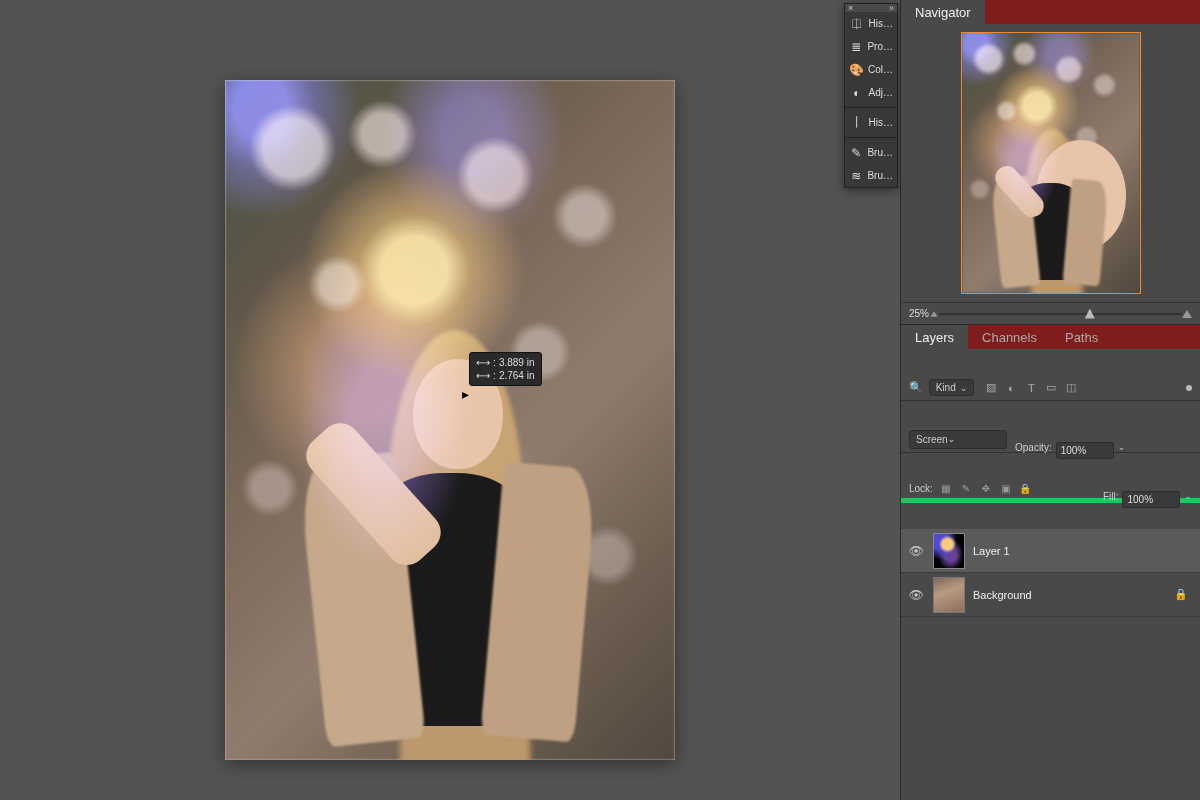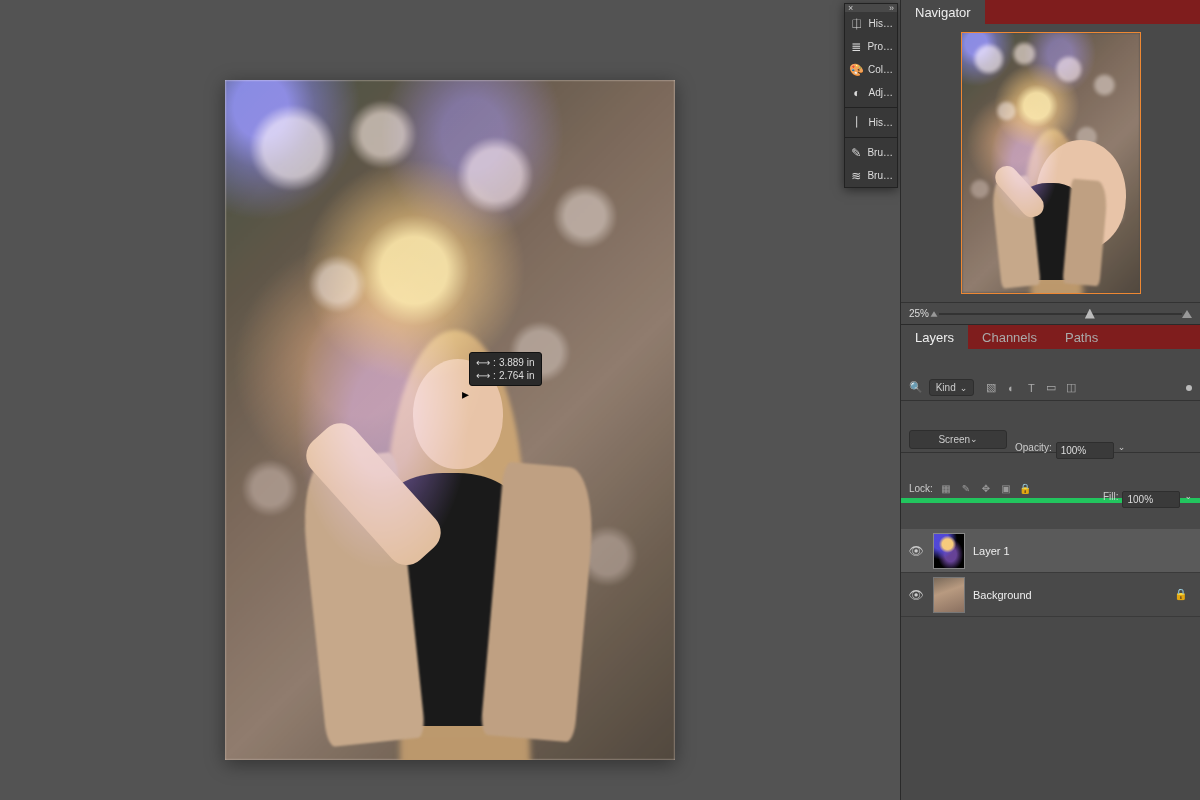--- a/index.html
+++ b/index.html
@@ -64,21 +64,21 @@
 .slider .knob{position:absolute;top:2px;left:60%;width:10px;height:10px;background:#bbb;clip-path:polygon(50% 0,100% 100%,0 100%);}
 .tri{width:0;height:0;border-left:5px solid transparent;border-right:5px solid transparent;border-bottom:8px solid #999;}
 
 
 .layers-panel{flex:1;display:flex;flex-direction:column;gap:26px;}
 .layers-opts{display:flex;align-items:center;gap:6px;padding:4px 8px;height:26px;border-bottom:1px solid #333;font-size:10px;}
 .kind-sel{display:flex;align-items:center;gap:4px;background:#3a3a3a;border:1px solid #2e2e2e;border-radius:3px;padding:2px 6px;cursor:pointer;}
 .kind-icons{display:flex;gap:6px;margin-left:4px;}
 .kind-icons span{width:14px;height:14px;display:flex;align-items:center;justify-content:center;color:#aaa;font-size:11px;cursor:pointer;}
 .blendrow{display:flex;align-items:center;gap:8px;padding:4px 8px;height:26px;border-bottom:1px solid #333;font-size:10px;}
-.blend-sel{flex:0 0 98px;background:#3a3a3a;border:1px solid #2e2e2e;border-radius:3px;padding:3px 6px;display:flex;justify-content:center;cursor:pointer;}
+.blend-sel{flex:0 0 98px;background:#3a3a3a;border:1px solid #2e2e2e;border-radius:3px;padding:3px 6px;display:flex;justify-content:flex-start;cursor:pointer;}
 .opac{display:flex;gap:4px;margin-top:22px;}
 .opac input{width:58px;background:#3a3a3a;border:1px solid #2e2e2e;color:#ddd;font-size:10px;padding:2px 4px;border-radius:2px;}
 .lockrow{display:flex;align-items:center;gap:6px;padding:4px 8px;height:24px;border-bottom:5px solid #22c55e;font-size:10px;}
 .lockrow .lico{width:14px;display:inline-flex;justify-content:center;color:#999;cursor:pointer;}
 .layer-list{flex:1;overflow:auto;}
 .layer{display:flex;align-items:center;height:44px;gap:8px;padding:0 6px;border-bottom:1px solid #3a3a3a;cursor:pointer;}
 .layer.selected{background:#5a5a5a;}
 .eye{width:18px;text-align:center;color:#ccc;font-size:12px;}
 .thumb{width:32px;height:36px;background:#222;border:1px solid #888;position:relative;overflow:hidden;}
 .thumb.bgthumb{border:1px solid #777;}

